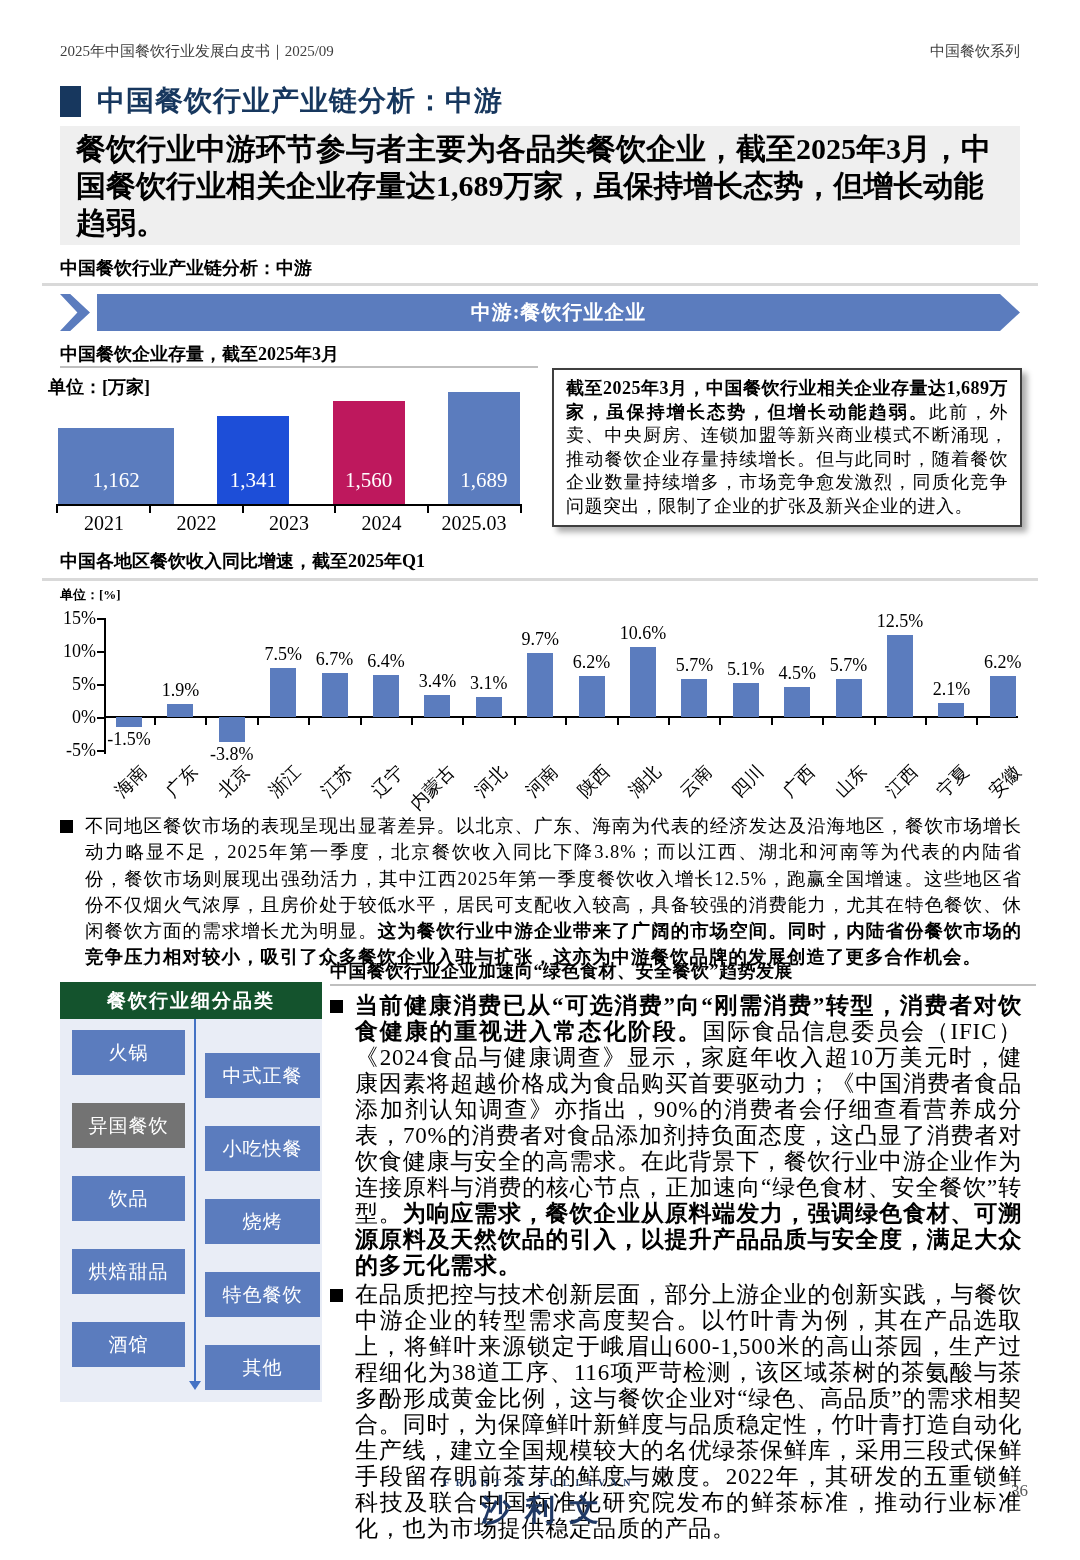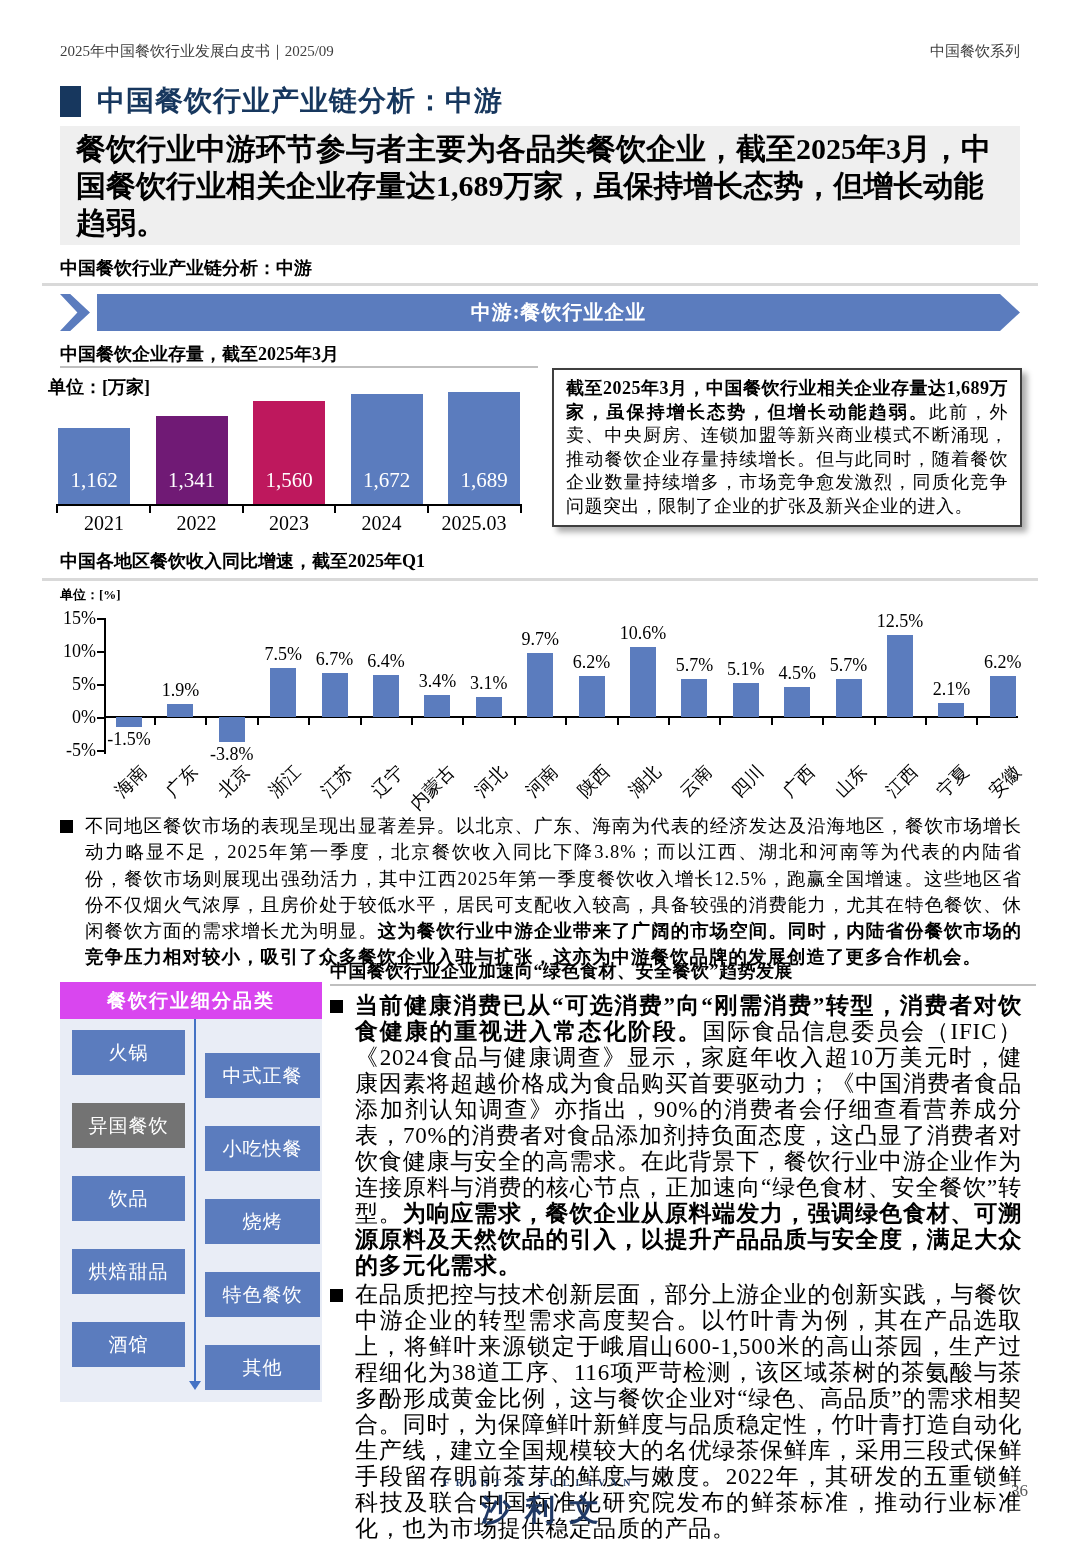--- a/index.html
+++ b/index.html
@@ -64,21 +64,21 @@
   .c2-xlabels{position:absolute;left:56px;top:146px;width:900px;height:56px;}
   .c2-xlabels span{position:absolute;top:4px;white-space:nowrap;font-size:18px;
                    transform:rotate(-45deg);transform-origin:100% 0;}
 
   .bullet-row{display:flex;gap:12px;}
   .bullet-sq{flex:none;width:13px;height:13px;background:#000;margin-top:7px;}
   .para{font-size:18.5px;line-height:26.3px;letter-spacing:1px;text-align:justify;flex:1;}
 
   .region{position:absolute;left:60px;top:813px;width:962px;}
 
-  .sb-header{position:absolute;left:60px;top:982px;width:262px;height:37px;background:#d946ef;color:#fff;
+  .sb-header{position:absolute;left:60px;top:982px;width:262px;height:37px;background:#14532d;color:#fff;
              display:flex;align-items:center;justify-content:center;font-size:19px;font-weight:bold;letter-spacing:2px;}
   .sb-panel{position:absolute;left:60px;top:1019px;width:262px;height:383px;background:#E9EDF6;}
   .sb-col-l{position:absolute;left:12px;top:11px;width:113px;display:flex;flex-direction:column;gap:28px;}
   .sb-col-r{position:absolute;left:145px;top:34px;width:115px;display:flex;flex-direction:column;gap:28px;}
   .sb-item{height:45px;background:#5B7CBE;color:#fff;font-size:19px;display:flex;align-items:center;
            justify-content:center;letter-spacing:1px;}
   .sb-arrow{position:absolute;left:134px;top:0;width:2px;height:362px;background:#4472C4;}
   .sb-arrow:after{content:"";position:absolute;left:-5px;top:100%;border:6px solid transparent;
                   border-top:9px solid #4472C4;}
 
@@ -117,31 +117,28 @@
   <div class="banner">
     <div class="banner-chevron"></div>
     <div class="banner-bar"></div>
     <div class="banner-label">中游:餐饮行业企业</div>
   </div>
 
   <div class="c1-title">中国餐饮企业存量，截至2025年3月</div>
   <div class="rule-half"></div>
   <div class="c1-unit">单位：[万家]</div>
   <div class="c1-bars" id="c1-bars">
-      <div class="c1-bar" style="height: 77.4667px; background: rgb(91, 124, 190);">
+      <div class="c1-bar" style="height: 77.4667px; background: rgb(91, 124, 190); padding-left: 44px;">
         <span>1,162</span>
       </div>
-      <div class="c1-bar" style="height: 89.4px; background: #701a75;">
+      <div class="c1-bar" style="height: 89.4px; background: #1d4ed8;">
         <span>1,341</span>
       </div>
       <div class="c1-bar" style="height: 104px; background: #be185d;">
         <span>1,560</span>
-      </div>
-      <div class="c1-bar" style="height: 111.467px; background: rgb(91, 124, 190);">
-        <span>1,672</span>
       </div>
       <div class="c1-bar" style="height: 112.6px; background: rgb(91, 124, 190);">
         <span>1,689</span>
       </div>
     </div>
   <div class="c1-axis"></div>
   <div class="c1-ticks">
       <i></i>
       <i></i>
       <i></i>

